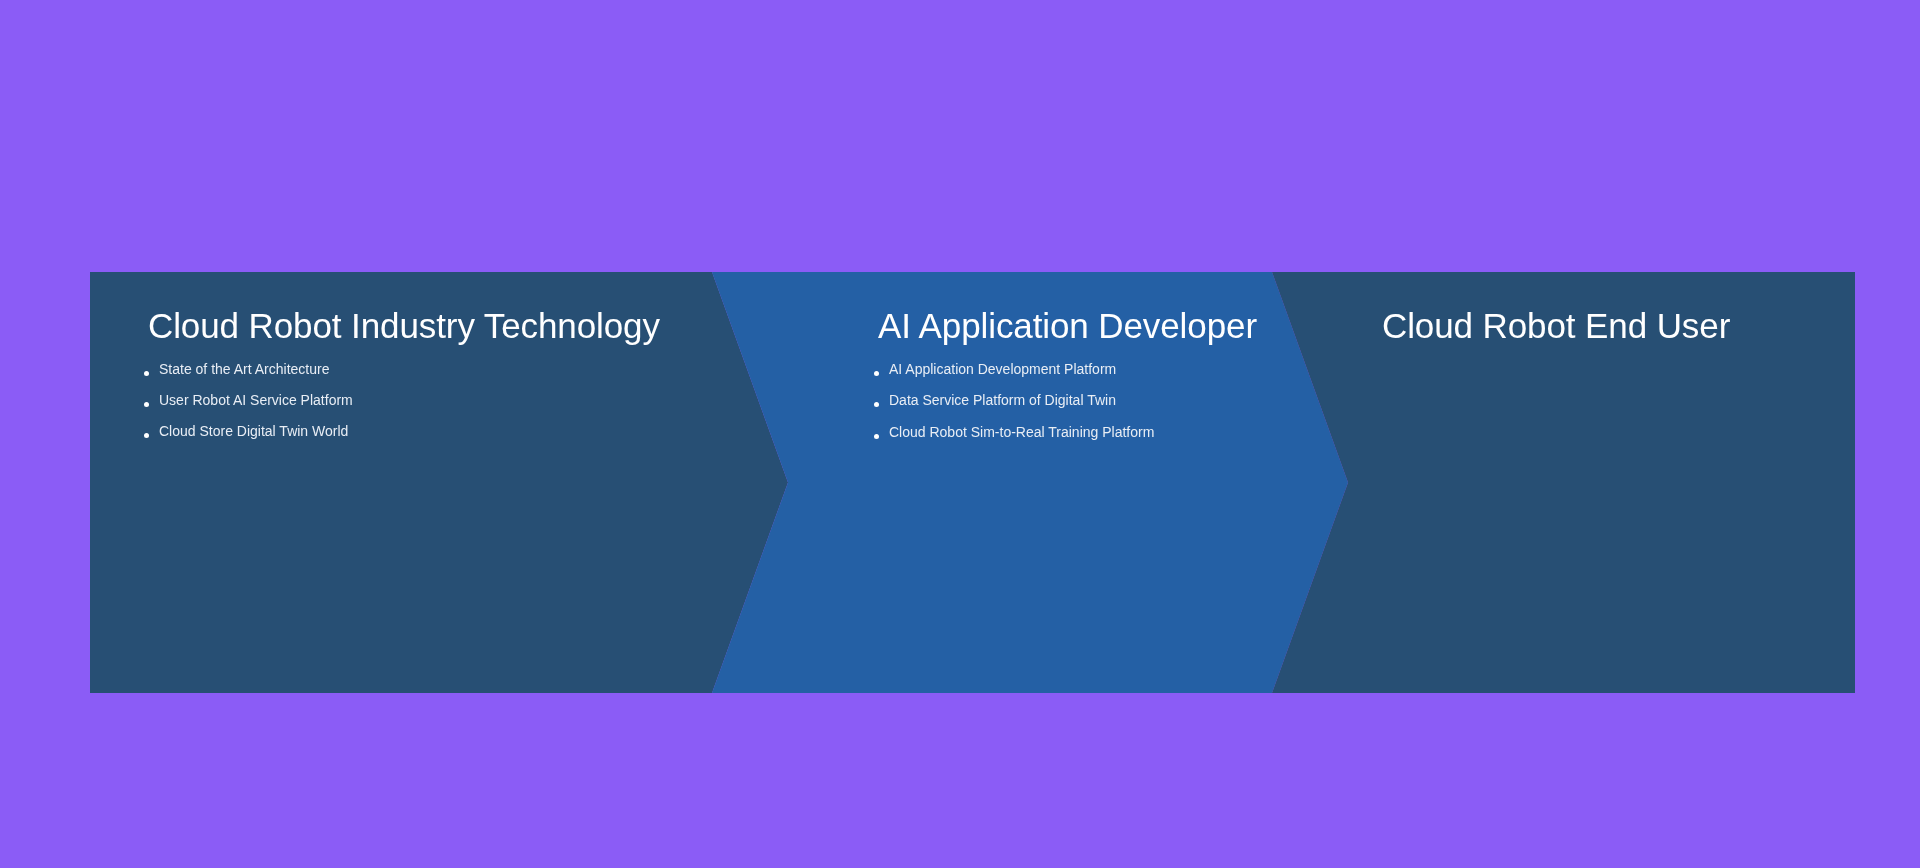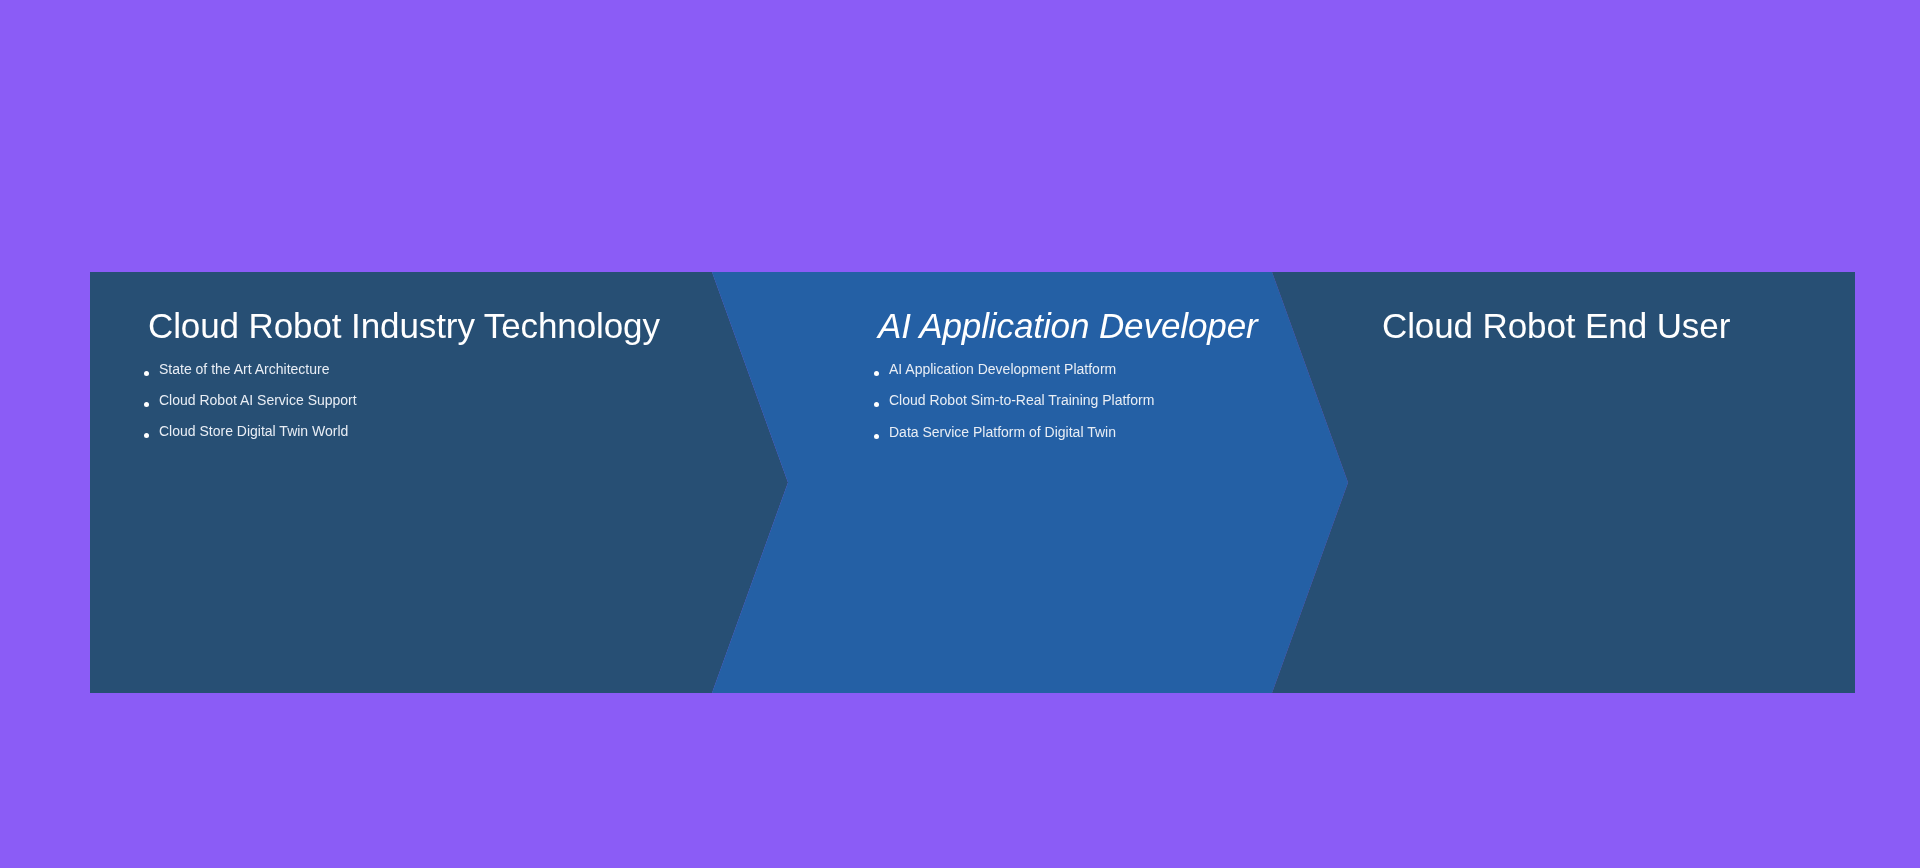--- a/index.html
+++ b/index.html
@@ -59,21 +59,21 @@
     top: 0;
     margin: 0;
     color: #ffffff;
     font-size: 35px;
     font-weight: 400;
     letter-spacing: -0.1px;
     white-space: nowrap;
     line-height: 1.1;
   }
   #panel-0 .panel-title { left: 58px;  top: 35px; }
-  #panel-1 .panel-title { left: 76px;  top: 35px; font-style: italic; }
+  #panel-1 .panel-title { left: 76px;  top: 35px; }
   #panel-2 .panel-title { left: 76px;  top: 35px; }
 
   .bullet-list {
     position: absolute;
     margin: 0;
     padding: 0;
     list-style: none;
     color: #e9eef5;
     font-size: 14px;
     line-height: 1.52;
@@ -120,31 +120,31 @@
 
       <polygon points="622,0 1182,0 1258,210.5 1182,421 622,421 698,210.5" fill="#2460a5"></polygon>
 
       <polygon points="1182,0 1765,0 1765,421 1182,421 1258,210.5" fill="#274f74"></polygon>
     </svg>
 
     <div class="panel" id="panel-0">
       <h2 class="panel-title" style="color: rgb(255, 255, 255);">Cloud Robot Industry Technology</h2>
       <ul class="bullet-list" style="color: rgb(233, 238, 245);">
         <li class="bullet-item">State of the Art Architecture</li>
-        <li class="bullet-item">Cloud Robot AI Service Support</li>
+        <li class="bullet-item">User Robot AI Service Platform</li>
         <li class="bullet-item">Cloud Store Digital Twin World</li>
       </ul>
     </div>
 
     <div class="panel" id="panel-1">
       <h2 class="panel-title" style="color: rgb(255, 255, 255);">AI Application Developer</h2>
       <ul class="bullet-list" style="color: rgb(233, 238, 245);">
         <li class="bullet-item">AI Application Development Platform</li>
+        <li class="bullet-item">Data Service Platform of Digital Twin</li>
         <li class="bullet-item">Cloud Robot Sim-to-Real Training Platform</li>
-        <li class="bullet-item">Data Service Platform of Digital Twin</li>
       </ul>
     </div>
 
     <div class="panel" id="panel-2">
       <h2 class="panel-title" style="color: rgb(255, 255, 255);">Cloud Robot End User</h2>
     </div>
 
   </div>
 </div>
 

